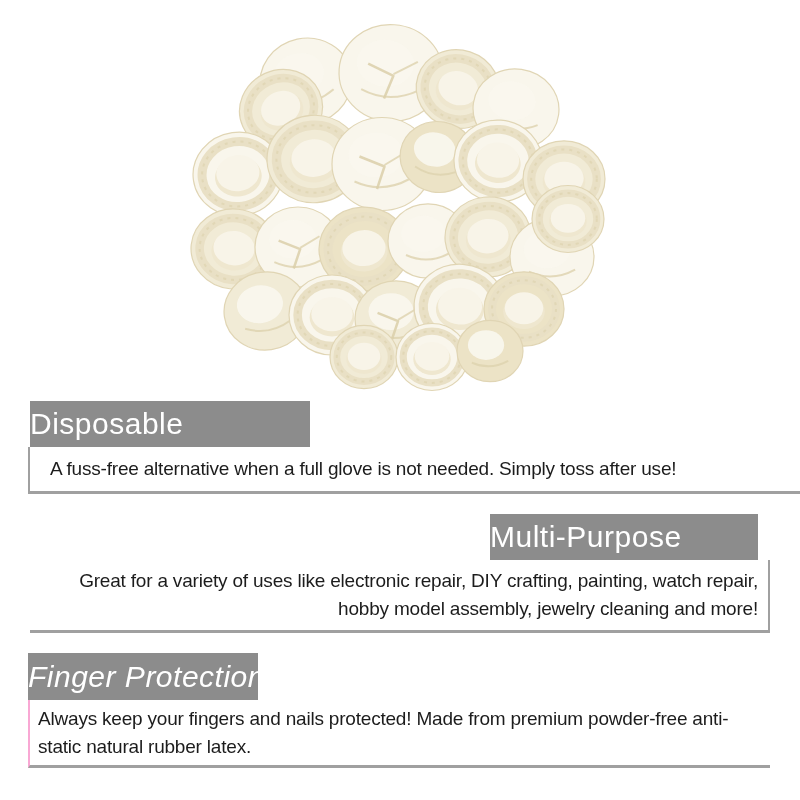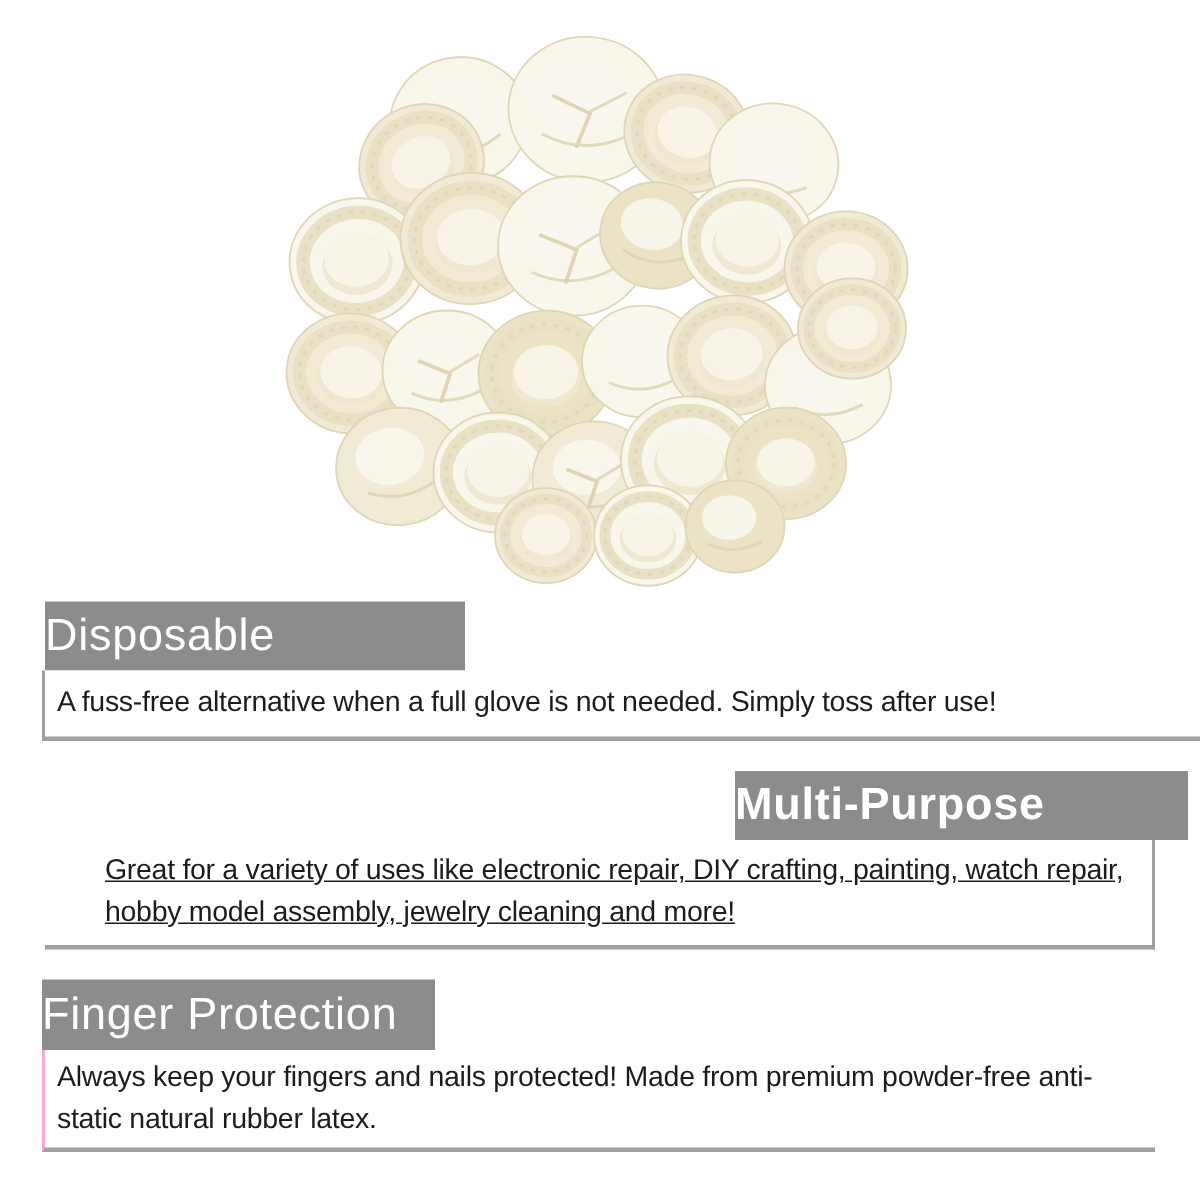--- a/index.html
+++ b/index.html
@@ -30,32 +30,32 @@
     display:flex;align-items:center;
     font-size:19px;line-height:28px;letter-spacing:-0.2px;
     box-sizing:border-box;
   }
   .bbox p{margin:0;width:100%;}
   
   .s1 .hbar{left:30px;top:401px;width:280px;height:46px;}
   .s1 .bbox{
     left:28px;top:447px;width:772px;height:47px;
     border-left:2px solid #a0a0a0;border-bottom:3px solid #a0a0a0;
-    padding-left:8px;white-space:nowrap;overflow:hidden;
+    padding-left:20px;white-space:nowrap;overflow:hidden;
   }
   
-  .s2 .hbar{left:490px;top:514px;width:302px;height:46px;font-weight:bold;}
+  .s2 .hbar{left:490px;top:514px;width:268px;height:46px;}
   .s2 .bbox{
     left:30px;top:560px;width:740px;height:73px;
     border-right:2px solid #a0a0a0;border-bottom:3px solid #a0a0a0;
     padding-right:10px;padding-left:40px;
-    text-align:left;justify-content:flex-end;text-decoration:underline;
+    text-align:right;justify-content:flex-end;
   }
   
-  .s3 .hbar{left:28px;top:653px;width:262px;height:47px;}
+  .s3 .hbar{left:28px;top:653px;width:230px;height:47px;font-style:italic;}
   .s3 .bbox{
     left:28px;top:700px;width:742px;height:68px;
     border-left:2px solid #f9a8d4;border-bottom:3px solid #a0a0a0;
     padding-left:8px;padding-right:24px;
   }
 </style>
 </head>
 <body>
 
 <div class="canvas">

